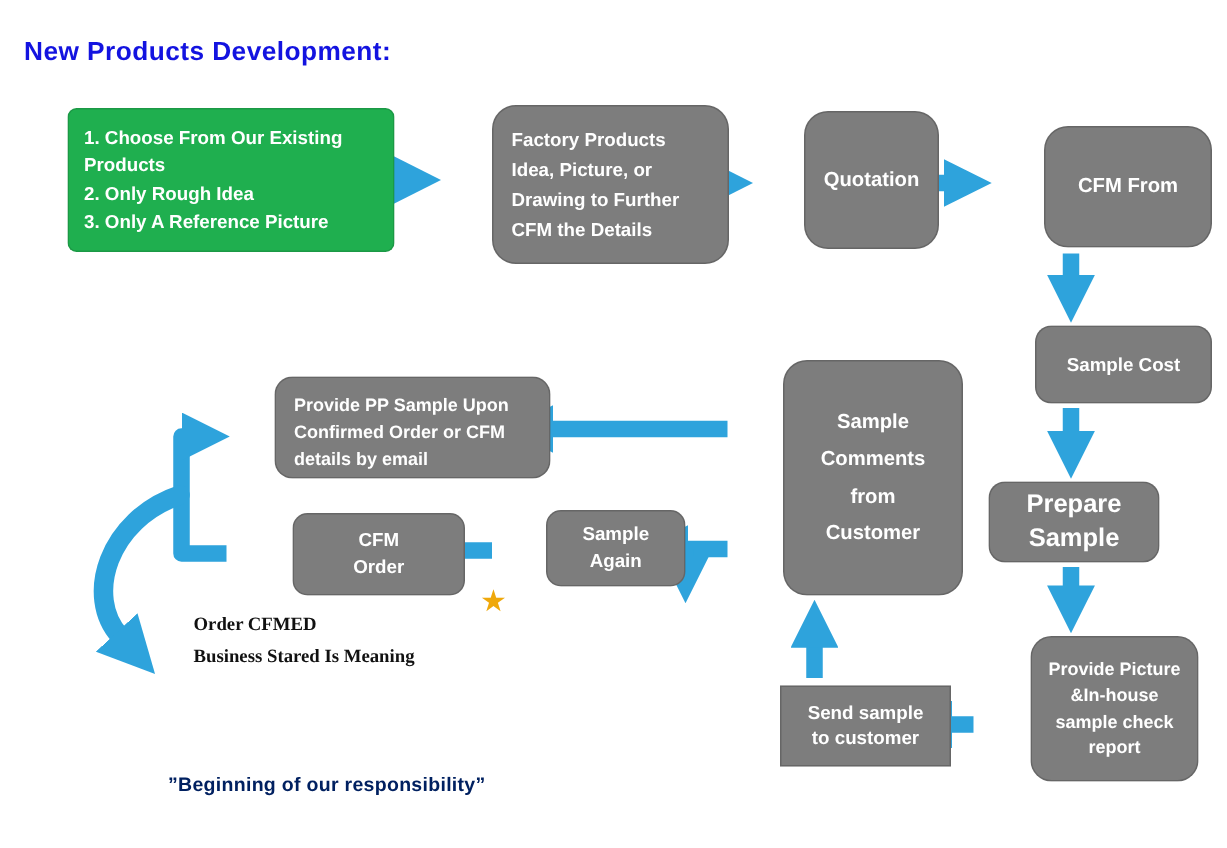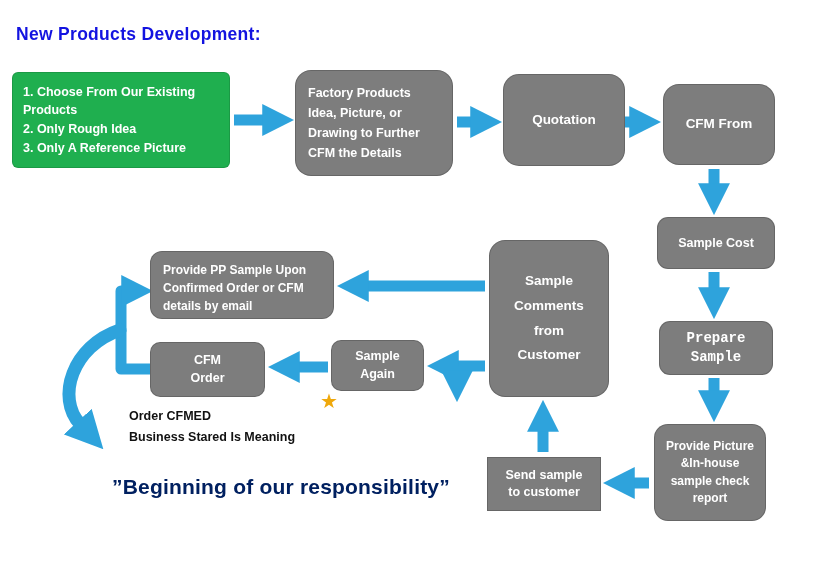--- a/index.html
+++ b/index.html
@@ -7,29 +7,29 @@
     position:relative;width:818px;height:565px;background:#fff;overflow:hidden;
     font-family:"Liberation Sans","DejaVu Sans",sans-serif;font-weight:700;
   }
   .title{
     position:absolute;left:16px;top:24px;font-size:17.5px;letter-spacing:.3px;
     color:var(--c-title,#1313E0);
   }
   .node{
     position:absolute;box-sizing:border-box;display:flex;align-items:center;justify-content:center;
     background:var(--c-node-gray,#7D7D7D);color:#fff;text-align:center;white-space:pre-line;
-    border:1px solid rgba(0,0,0,.18);line-height:1.5;
+    border:1px solid rgba(0,0,0,.18);line-height:1.5;margin-left:33px;
   }
   .node.green{background:var(--c-node-green,#1FAF4F);border-color:rgba(0,0,0,.12);}
   .node.left-text{justify-content:flex-start;text-align:left;}
   .note{
     position:absolute;color:#111;white-space:pre-line;font-size:12.5px;line-height:1.65;
   }
   .quote{
-    position:absolute;color:var(--c-quote,#002060);font-size:21px;letter-spacing:.2px;
+    position:absolute;color:var(--c-quote,#002060);font-size:13px;letter-spacing:.2px;margin-top:40px;
   }
   .star{
     position:absolute;color:var(--c-star,#EFA80B);font-size:20px;line-height:1;
   }
   svg.arrows{position:absolute;left:0;top:0;pointer-events:none;}
   .arrow{fill:none;stroke:var(--c-arrow,#2EA3DC);stroke-width:11;}
   .arrow.thick{stroke-width:13;stroke-linecap:round;}
   .arrow.jointed{stroke-linejoin:round;}
   .head-fill{fill:var(--c-arrow,#2EA3DC);}
 </style>
@@ -69,33 +69,33 @@
 3. Only A Reference Picture</span>
   </div>
 
   <div class="node left-text" style="left:295px;top:70px;width:158px;height:106px;border-radius:16px;padding:10px 12px;font-size:12.5px;line-height:1.6;">
     <span>Factory Products
 Idea, Picture, or
 Drawing to Further
 CFM the Details</span>
   </div>
 
-  <div class="node" style="left:503px;top:74px;width:122px;height:92px;border-radius:16px;font-size:13.5px;">
+  <div class="node" style="left:503px;top:74px;width:90px;height:92px;border-radius:16px;font-size:13.5px;">
     <span>Quotation</span>
   </div>
 
   <div class="node" style="left:663px;top:84px;width:112px;height:81px;border-radius:16px;font-size:13.5px;">
     <span>CFM From</span>
   </div>
 
   <div class="node" style="left:657px;top:217px;width:118px;height:52px;border-radius:11px;font-size:12.5px;">
     <span>Sample Cost</span>
   </div>
 
-  <div class="node" style="left:659px;top:321px;width:114px;height:54px;border-radius:11px;font-size:14px;line-height:1.35;font-family:Liberation Mono, monospace;">
+  <div class="node" style="left:626px;top:321px;width:114px;height:54px;border-radius:11px;font-size:17px;line-height:1.35;">
     <span>Prepare
 Sample</span>
   </div>
 
   <div class="node" style="left:654px;top:424px;width:112px;height:97px;border-radius:14px;font-size:12px;line-height:1.45;">
     <span>Provide Picture
 &amp;In-house
 sample check
 report</span>
   </div>
@@ -116,26 +116,26 @@
     <span>Provide PP Sample Upon
 Confirmed Order or CFM
 details by email</span>
   </div>
 
   <div class="node" style="left:331px;top:340px;width:93px;height:51px;border-radius:10px;font-size:12.5px;line-height:1.4;">
     <span>Sample
 Again</span>
   </div>
 
-  <div class="node" style="left:150px;top:342px;width:115px;height:55px;border-radius:10px;font-size:12.5px;line-height:1.4;">
+  <div class="node" style="left:162px;top:342px;width:115px;height:55px;border-radius:10px;font-size:12.5px;line-height:1.4;">
     <span>CFM
 Order</span>
   </div>
 
-  <div class="note" style="left:129px;top:406px;">Order CFMED
+  <div class="note" style="left:129px;top:406px;font-family:Liberation Serif, serif;">Order CFMED
 Business Stared Is  Meaning</div>
 
   <div class="star" style="left:320px;top:391px;">★</div>
 
 
   <div class="quote" style="left:112px;top:475px;">”Beginning of our responsibility”</div>
 
 </div>
 
 </body></html>

